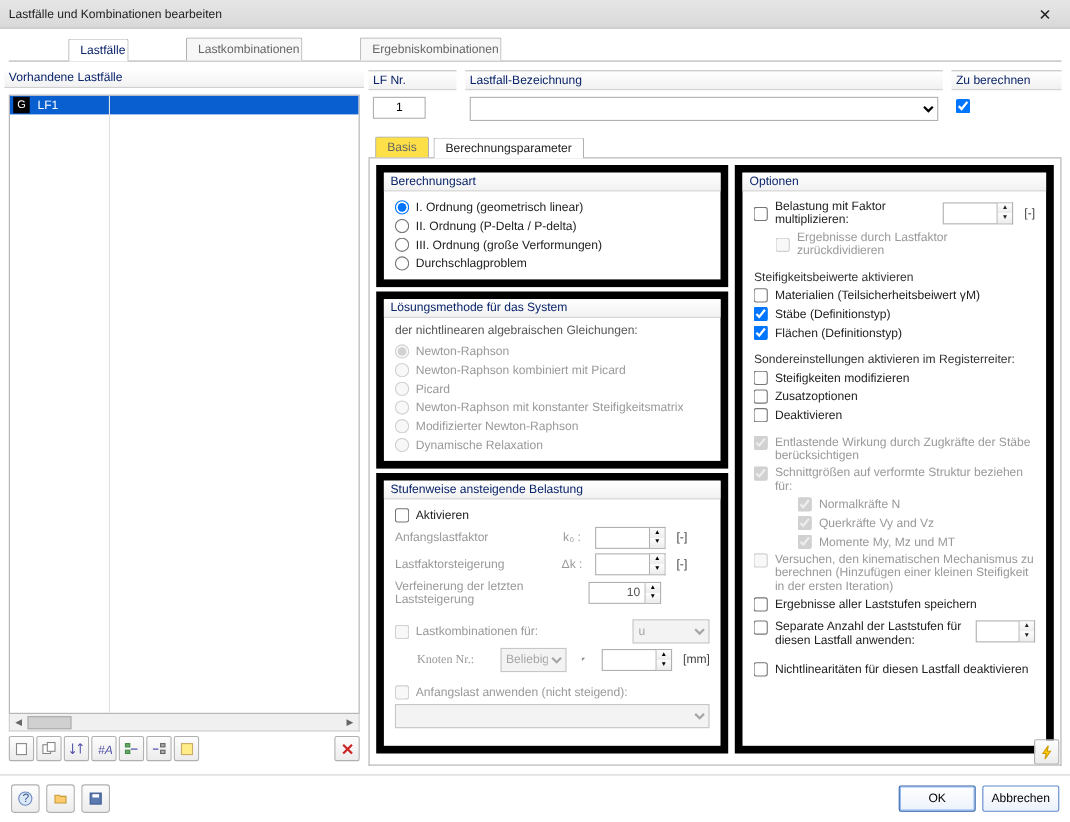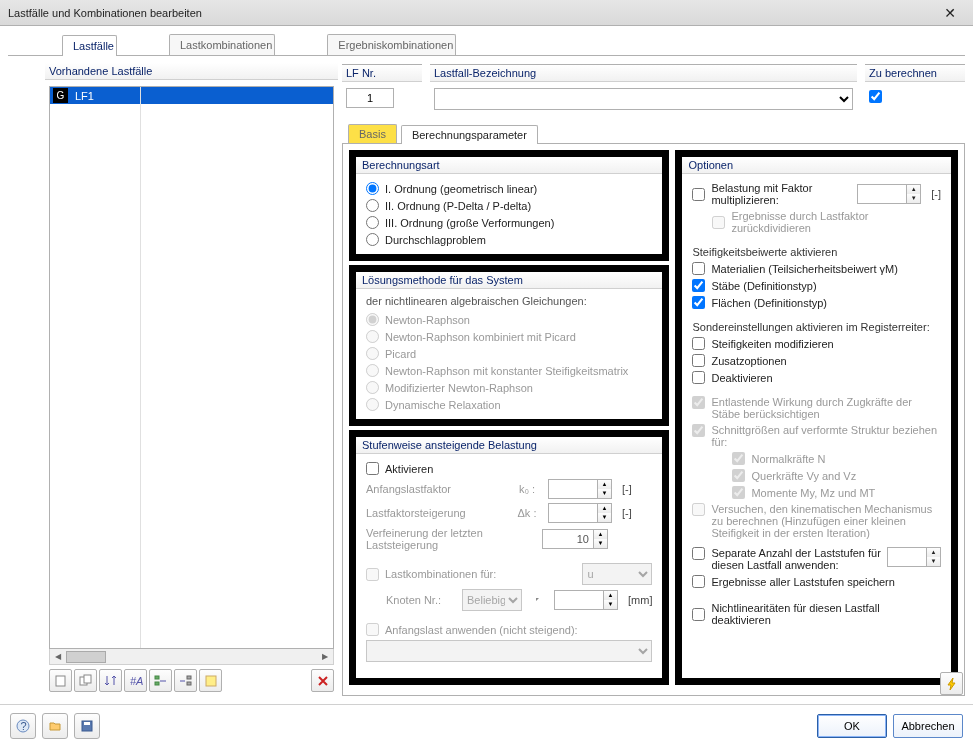--- a/index.html
+++ b/index.html
@@ -4,21 +4,21 @@
 <style>
   * { box-sizing: border-box; font-family: "Segoe UI", Tahoma, sans-serif; font-size: 11px; }
   body { margin: 0; background: #fff; width: 973px; height: 747px; overflow: hidden; }
   .titlebar { height: 26px; background: linear-gradient(#e6e6e6,#d9d9d9); border-bottom: 1px solid #b0b0b0; display: flex; align-items: center; padding: 0 8px; justify-content: space-between; }
   .titlebar .title { color: #222; }
   .titlebar .close { font-size: 14px; width: 30px; height: 20px; display: flex; align-items: center; justify-content: center; color: #222; cursor: pointer; }
   .outer-tabs { margin: 8px 8px 0 8px; border-bottom: 1px solid #b0b0b0; display: flex; gap: 4px; padding-left: 6px; }
   .outer-tabs .tab { padding: 4px 2px 4px 10px; border: 1px solid #b0b0b0; border-bottom: none; background: #f7f7f7; color: #666; cursor: pointer; border-radius: 2px 2px 0 0; margin-left: 48px; }
   .outer-tabs .tab.active { background: #fff; color: #0a246a; font-weight: 500; position: relative; top: 1px; }
   .body { display: flex; gap: 8px; padding: 8px; }
-  .leftpanel { width: 285px; height: 628px; display: flex; flex-direction: column; margin-left: 41px; }
+  .leftpanel { width: 319px; height: 628px; display: flex; flex-direction: column; }
   .listbox { flex: 1; border: 1px solid #b0b0b0; background: #fff; overflow: auto; position: relative; }
   .list-row { display: flex; align-items: center; height: 17px; background: #0a5fd0; color: #fff; }
   .list-row .badge { background: #000; color: #fff; width: 15px; height: 15px; font-size: 10px; display: flex; align-items: center; justify-content: center; margin: 1px 3px; }
   .list-row .lbl { padding-left: 4px; }
   .list-divider { position: absolute; top: 0; bottom: 0; left: 90px; width: 1px; background: #e0e0e0; }
   .toolbar { display: flex; gap: 2px; margin-top: 4px; }
   .toolbar .btn { width: 23px; height: 23px; border: 1px solid #b0b0b0; background: linear-gradient(#fdfdfd,#ececec); display: flex; align-items: center; justify-content: center; cursor: pointer; border-radius: 2px; }
   .toolbar .spacer { flex: 1; }
   .rightpanel { flex: 1; display: flex; flex-direction: column; }
   .toprow { display: flex; gap: 8px; margin-bottom: 8px; }
@@ -260,21 +260,21 @@
                     <div>▼</div>
                   </span>
                 </span>
               </div>
             <label class="row disabled" style="margin-top:8px;">
                 <input type="checkbox" disabled="" style="">
                 <span>Lastkombinationen für:</span>
                 <select disabled="" style="width:70px;margin-left:auto;background:#eee;"><option>u</option></select>
               </label>
             <div class="paramrow">
-                <span class="plabel" style="margin-left:20px;width:70px;color:#999;">Knoten Nr.:</span>
+                <span class="plabel" style="margin-left:20px;width:70px;color:#999;font-family:Liberation Serif, serif;">Knoten Nr.:</span>
                 <select disabled="" style="width:60px;background:#eee;"><option>Beliebig</option></select>
                 <div class="btn" style="width:20px;height:20px;"><svg class="icon-svg" viewBox="0 0 14 14">
                     <path d="M3 3l5 5 0 3 3-3-3 0-5-5z" fill="#888"></path>
                   </svg></div>
                 <span class="num-input">
                   <input disabled="" style="width: 50px;">
                   <span class="spin">
                     <div>▲</div>
                     <div>▼</div>
                   </span>
@@ -353,34 +353,34 @@
                 <span>Querkräfte Vy and Vz</span>
               </label>
             <label class="row disabled sub2">
                 <input type="checkbox" checked="" disabled="" style="">
                 <span>Momente My, Mz und MT</span>
               </label>
             <label class="row disabled" style="align-items:flex-start;">
                 <input type="checkbox" disabled="" style="">
                 <span>Versuchen, den kinematischen Mechanismus zu berechnen (Hinzufügen einer kleinen Steifigkeit in der ersten Iteration)</span>
               </label>
+            <label class="row">
+                <input type="checkbox" style="">
+                <span>Ergebnisse aller Laststufen speichern</span>
+              </label>
             <label class="row" style="align-items:flex-start;margin-top:4px;">
                 <input type="checkbox" style="">
                 <span style="flex:1;">Separate Anzahl der Laststufen für diesen Lastfall anwenden:</span>
                 <span class="num-input">
                   <input disabled="" style="width: 40px;">
                   <span class="spin">
                     <div>▲</div>
                     <div>▼</div>
                   </span>
                 </span>
-              </label>
-            <label class="row">
-                <input type="checkbox" style="">
-                <span>Ergebnisse aller Laststufen speichern</span>
               </label>
             <label class="row" style="margin-top:10px;">
                 <input type="checkbox" style="">
                 <span>Nichtlinearitäten für diesen Lastfall deaktivieren</span>
               </label>
           </div>
         </div>
       </div>
     </div>
   </div>

